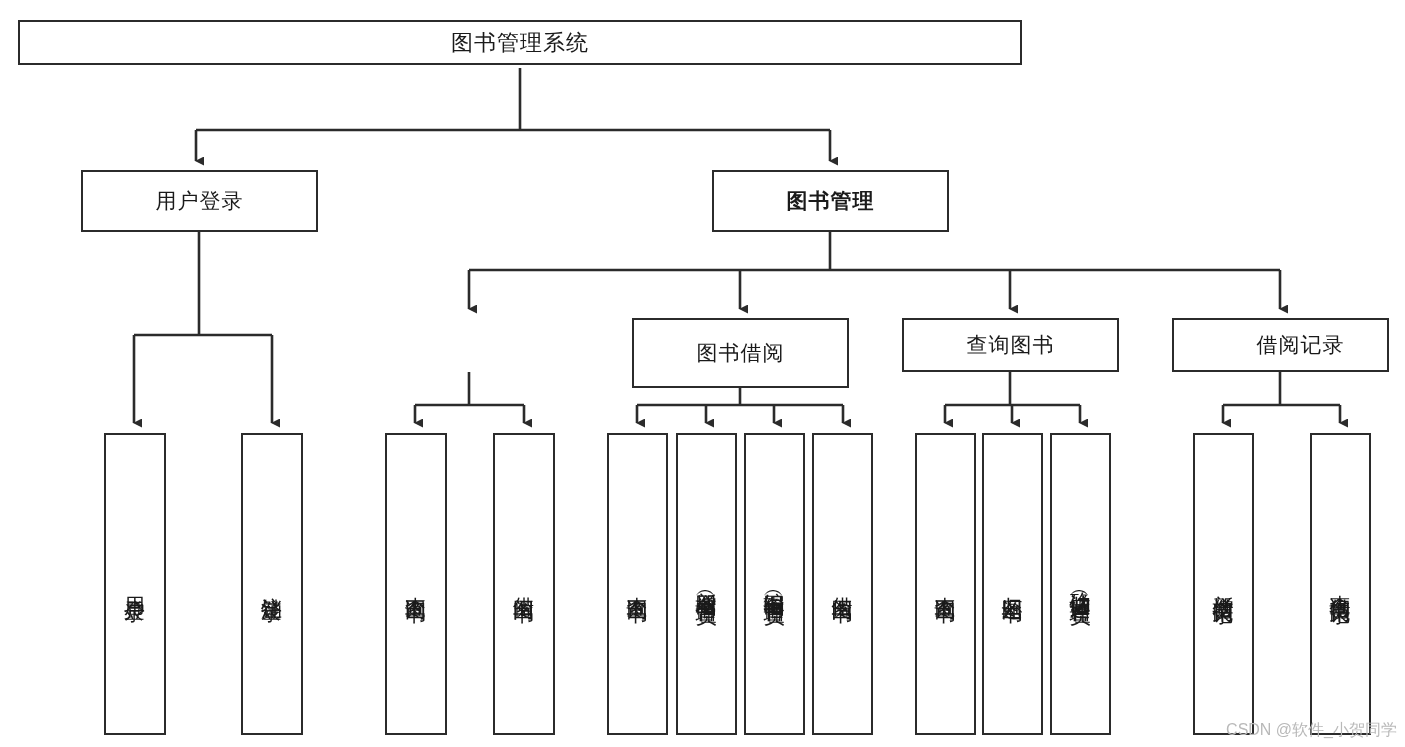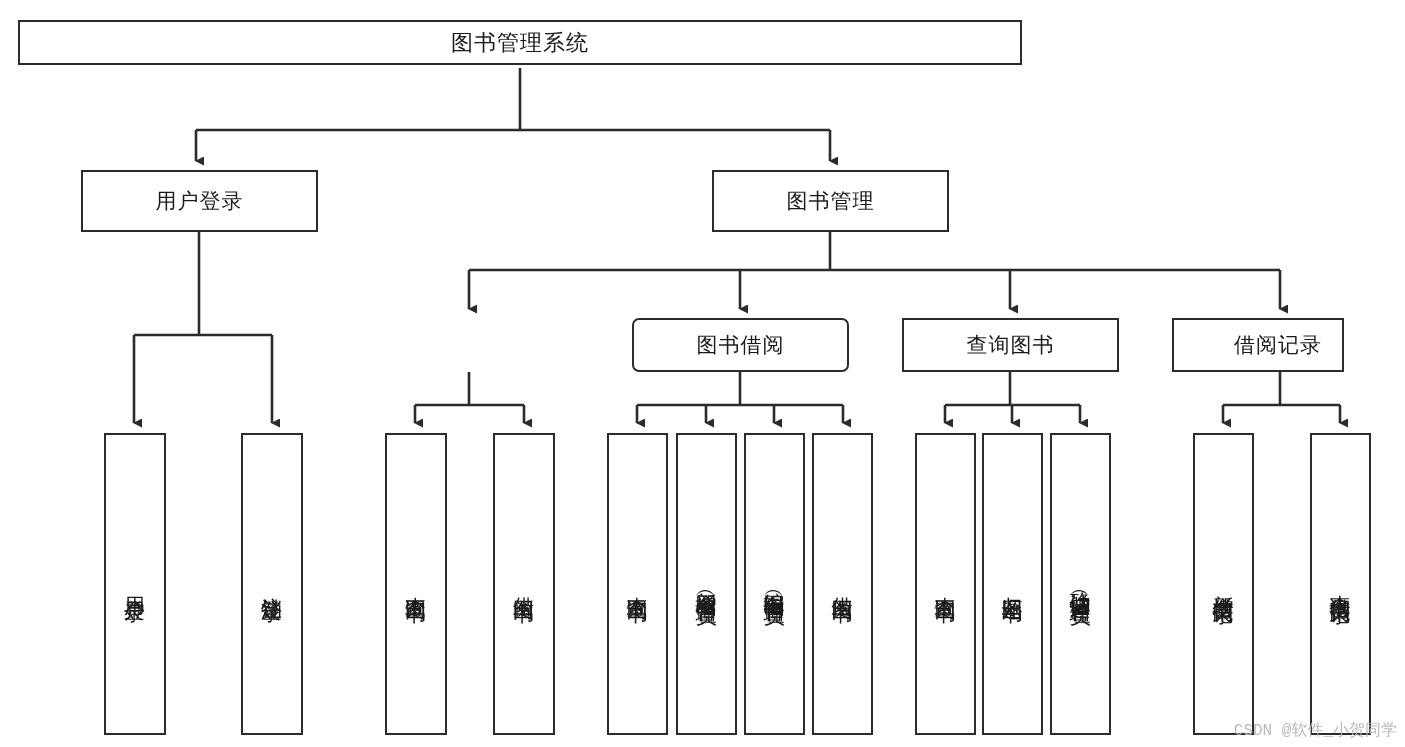--- a/index.html
+++ b/index.html
@@ -58,21 +58,21 @@
   .node.root {
     font-size: 22px;
   }
   #watermark {
     position: absolute;
     right: 8px;
     bottom: 6px;
     font-size: 16px;
     color: #b9b9b9;
     white-space: nowrap;
-    font-family: Liberation Mono, monospace;
+    font-family: Liberation Sans, sans-serif;
   }
 </style>
 </head>
 <body>
 
 <div id="canvas">
 
   <svg id="edges" viewBox="0 0 1405 747">
     <defs>
       <marker id="arrow" markerWidth="9" markerHeight="9" refX="4.5" refY="8" orient="auto" markerUnits="userSpaceOnUse">
@@ -123,31 +123,31 @@
     </g>
   </svg>
 
   <div class="node horiz root" style="left:18px; top:4px; width:1004px; height:45px;margin-top:16px;">
     <span>图书管理系统</span>
   </div>
 
   <div class="node horiz" style="left:81px; top:170px; width:237px; height:62px;">
     <span>用户登录</span>
   </div>
-  <div class="node horiz" style="left:712px; top:170px; width:237px; height:62px;">
+  <div class="node horiz" style="left:712px; top:170px; width:237px; height:62px;font-weight:bold;">
     <span>图书管理</span>
   </div>
 
-  <div class="node horiz" style="left:632px; top:318px; width:217px; height:54px;border-radius:7px;">
+  <div class="node horiz" style="left:632px; top:318px; width:217px; height:70px;">
     <span>图书借阅</span>
   </div>
   <div class="node horiz" style="left:902px; top:318px; width:217px; height:54px;">
     <span>查询图书</span>
   </div>
-  <div class="node horiz" style="left:1172px; top:318px; width:172px; height:54px;padding-left:40px;">
+  <div class="node horiz" style="left:1172px; top:318px; width:217px; height:54px;padding-left:40px;">
     <span>借阅记录</span>
   </div>
 
   <div class="node vert" style="left:104px; top:433px; width:62px; height:302px;">
     <span class="vlabel">用户登录</span>
   </div>
   <div class="node vert" style="left:241px; top:433px; width:62px; height:302px;">
     <span class="vlabel">注销登录</span>
   </div>
 

